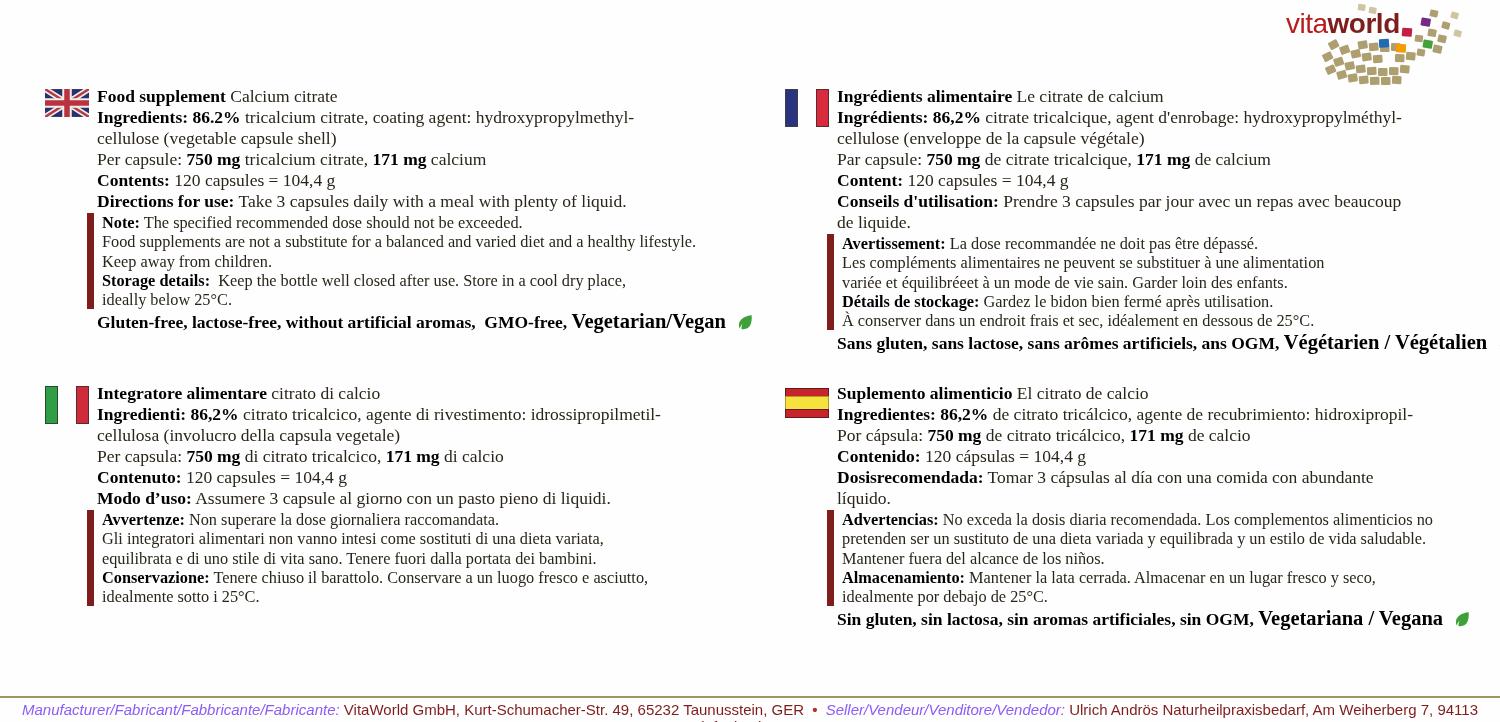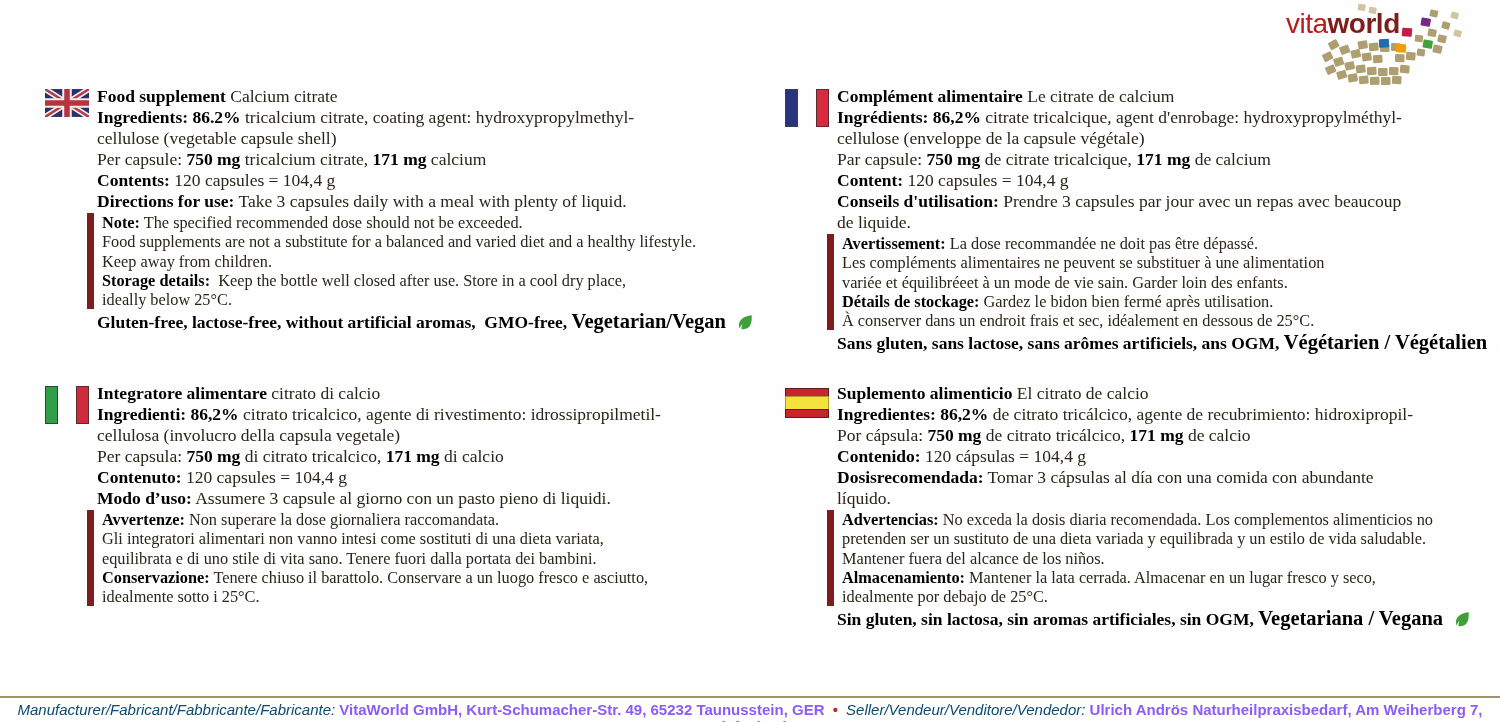--- a/index.html
+++ b/index.html
@@ -21,22 +21,22 @@
   .flag svg{display:block;}
   
   #logo{position:absolute;left:1284px;top:2px;width:216px;height:88px;font-family:"Liberation Sans",sans-serif;}
   #logo .wordmark{position:absolute;left:2px;top:6px;font-size:28px;letter-spacing:-0.5px;z-index:2;}
   #logo .vita{color:#b91c1c;font-weight:400;}
   #logo .world{color:#7f1d1d;font-weight:700;}
   #logo svg{position:absolute;left:36px;top:0;z-index:1;}
   
   #footer{position:absolute;left:0;top:696px;width:1500px;border-top:2px solid #a59463;
           font-family:"Liberation Sans",sans-serif;font-size:15px;text-align:center;padding-top:3px;}
-  #footer i{color:#0c4a6e;font-style:italic;}
-  #footer b{color:#8b5cf6;font-weight:700;}
+  #footer i{color:#8b5cf6;font-style:italic;}
+  #footer b{color:#7f1d1d;font-weight:400;}
   #footer .dot{color:#b5332a;font-weight:700;padding:0 4px;}
 </style>
 </head>
 <body>
 
 <div id="label">
 
   <div id="logo">
     <div class="wordmark"><span class="vita">vita</span><span class="world">world</span></div>
     <svg width="180" height="88" viewBox="0 0 180 88">
@@ -119,21 +119,21 @@
   </section>
 
   <section class="block" style="left:785px;top:86px;">
     <div class="flag" style="left:0;top:3px;">
       <svg width="44" height="38" viewBox="0 0 44 38">
         <rect x="0.5" y="0.5" width="12" height="37" fill="#2a337e" stroke="#3d3d4d" stroke-width="1"></rect>
         <rect x="31.5" y="0.5" width="12" height="37" fill="#d92b3d" stroke="#5a2a30" stroke-width="1"></rect>
       </svg>
     </div>
     <div class="txt" style="width:640px;">
-      <p><b>Complément alimentaire</b><span> Le citrate de calcium</span></p>
+      <p><b>Ingrédients alimentaire</b><span> Le citrate de calcium</span></p>
       <p><b>Ingrédients: 86,2%</b><span> citrate tricalcique, agent d'enrobage: hydroxypropylméthyl-</span><span class="cont">cellulose (enveloppe de la capsule végétale)</span></p>
       <p><span>Par capsule: </span><b>750 mg</b><span> de citrate tricalcique, </span><b>171 mg</b><span> de calcium</span></p>
       <p><b>Content:</b><span> 120 capsules = 104,4 g</span></p>
       <p><b>Conseils d'utilisation:</b><span> Prendre 3 capsules par jour avec un repas avec beaucoup</span><span class="cont">de liquide.</span></p>
       <div class="note">
         <p><b>Avertissement:</b><span> La dose recommandée ne doit pas être dépassé.</span></p>
         <p><b></b><span>Les compléments alimentaires ne peuvent se substituer à une alimentation</span></p>
         <p><b></b><span>variée et équilibréeet à un mode de vie sain. Garder loin des enfants.</span></p>
         <p><b>Détails de stockage:</b><span> Gardez le bidon bien fermé après utilisation.</span></p>
         <p><b></b><span>À conserver dans un endroit frais et sec, idéalement en dessous de 25°C.</span></p>

